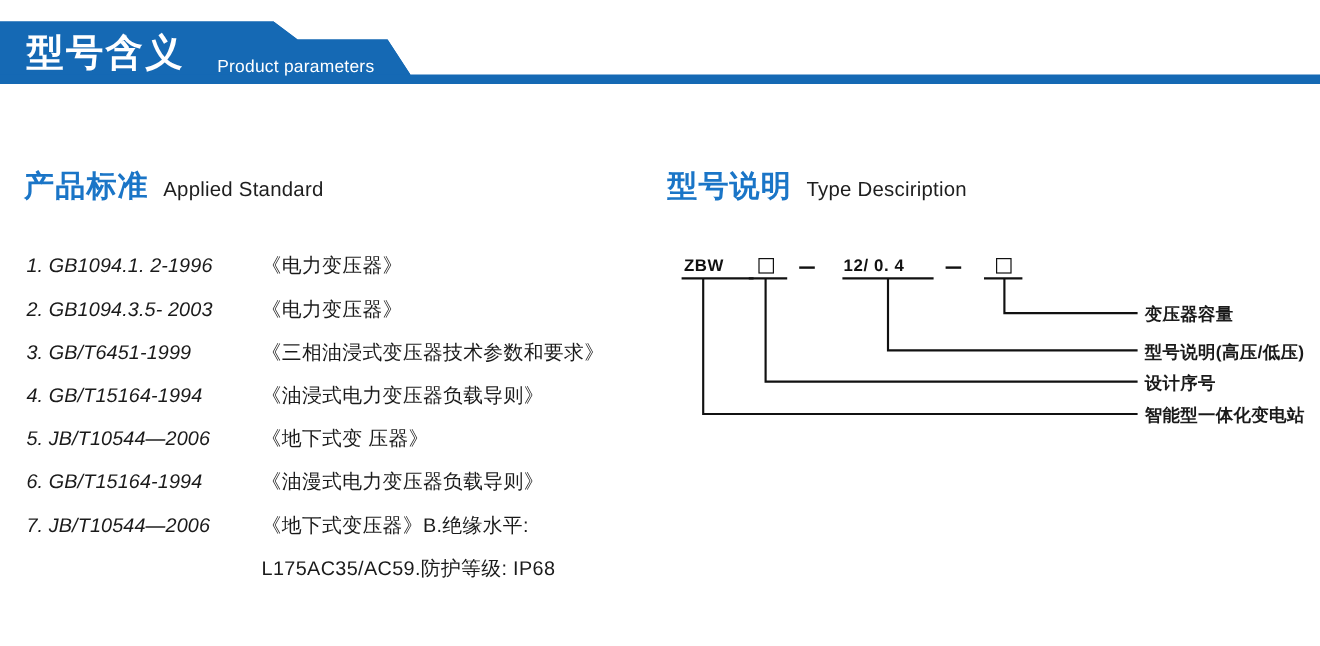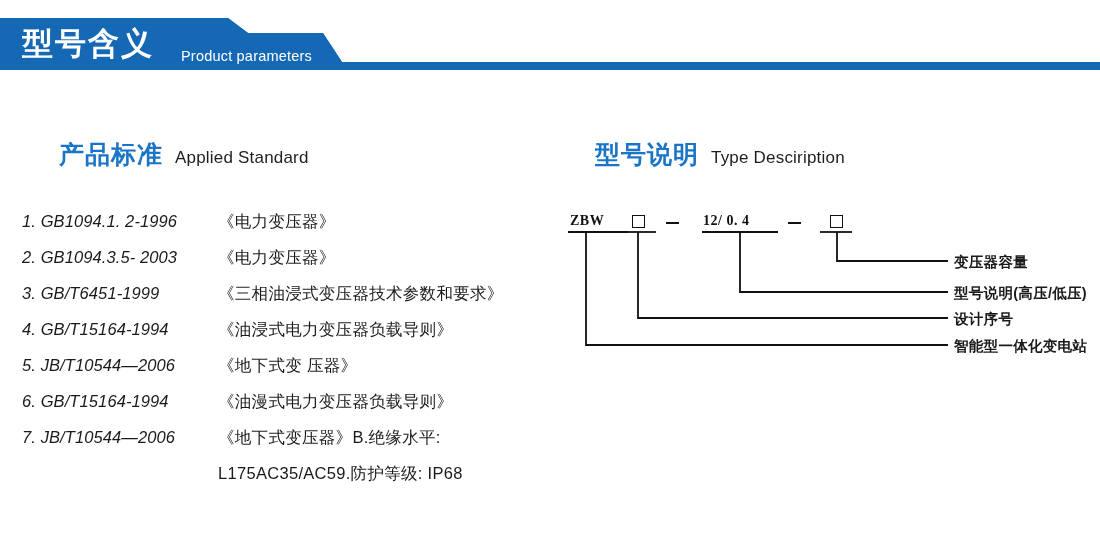--- a/index.html
+++ b/index.html
@@ -47,21 +47,20 @@
     font-size: 14.5px;
     color: #ffffff;
     letter-spacing: 0.2px;
     white-space: nowrap;
   }
 
   
   .section-heading {
     position: absolute;
     white-space: nowrap;
-    margin-left: 39px;
   }
   .section-heading .cn {
     font-size: 25px;
     font-weight: bold;
     color: #1a75c7;
     letter-spacing: 1px;
   }
   .section-heading .en {
     font-size: 17px;
     color: #1e1e1e;
@@ -107,21 +106,20 @@
   }
   .td-svg { position: absolute; left: 0; top: 0; }
 
   .code-token {
     position: absolute;
     font-size: 14px;
     font-weight: bold;
     color: #111111;
     white-space: nowrap;
     letter-spacing: 0.5px;
-    font-family: Liberation Serif, serif;
   }
   .code-box {
     position: absolute;
     width: 13px;
     height: 13px;
     border: 1.6px solid #111111;
     box-sizing: border-box;
   }
   .code-dash {
     position: absolute;

